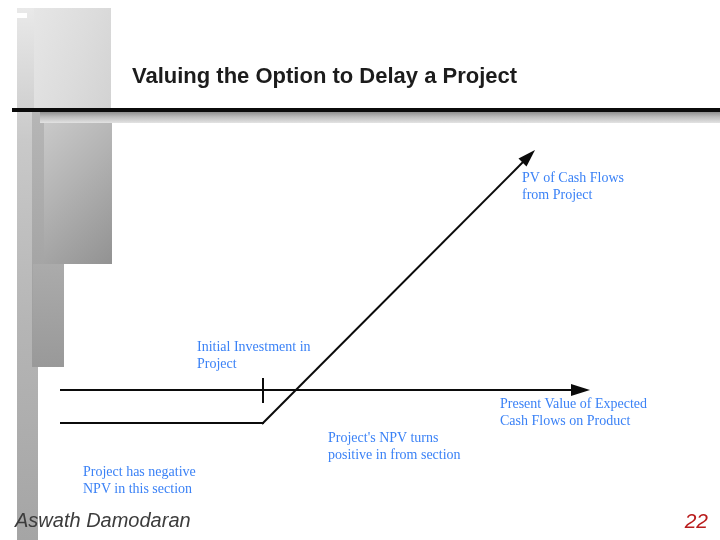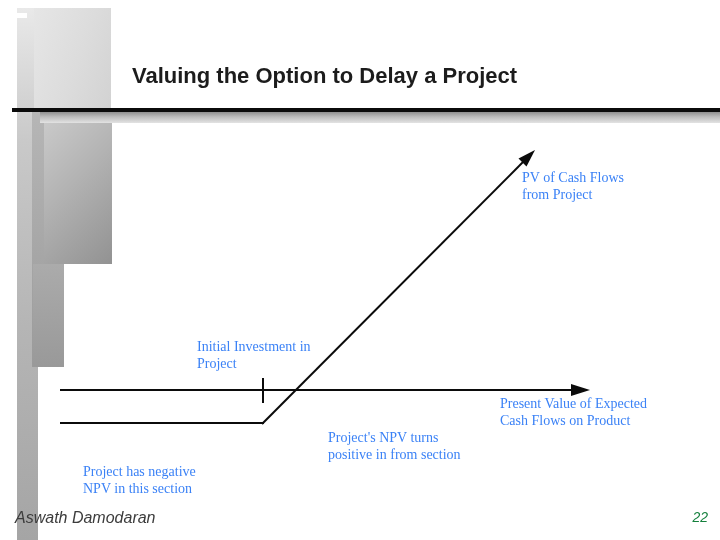--- a/index.html
+++ b/index.html
@@ -28,22 +28,22 @@
     background:linear-gradient(to bottom,#8f8f8f 0%,#bdbdbd 45%,#e3e3e3 100%);}
   
   .dlabel{font-family:"Liberation Serif",serif;font-size:14px;line-height:17px;
     color:#3b82f6;white-space:pre-line;}
   .lbl-pv{left:522px;top:169px;width:140px;}
   .lbl-invest{left:197px;top:338px;width:150px;}
   .lbl-axis{left:500px;top:395px;width:180px;}
   .lbl-neg{left:83px;top:440px;width:170px;margin-top:23px;}
   .lbl-pos{left:328px;top:429px;width:180px;}
   
-  .footer-author{left:15px;top:509px;font-size:16px;font-style:italic;color:#3c3c3c;}
-  .footer-page{right:12px;top:509px;font-size:14px;font-style:italic;color:#15803d;}
+  .footer-author{left:15px;top:509px;font-size:20px;font-style:italic;color:#3c3c3c;}
+  .footer-page{right:12px;top:509px;font-size:21px;font-style:italic;color:#b91c1c;}
   svg.diagram{left:0;top:0;}
 </style>
 </head>
 <body>
 
 <div class="abs deco-strip"></div>
 <div class="abs deco-topblock"></div>
 <div class="abs deco-midbar"></div>
 <div class="abs deco-lowbar"></div>
 <div class="abs deco-bigblock"></div>

